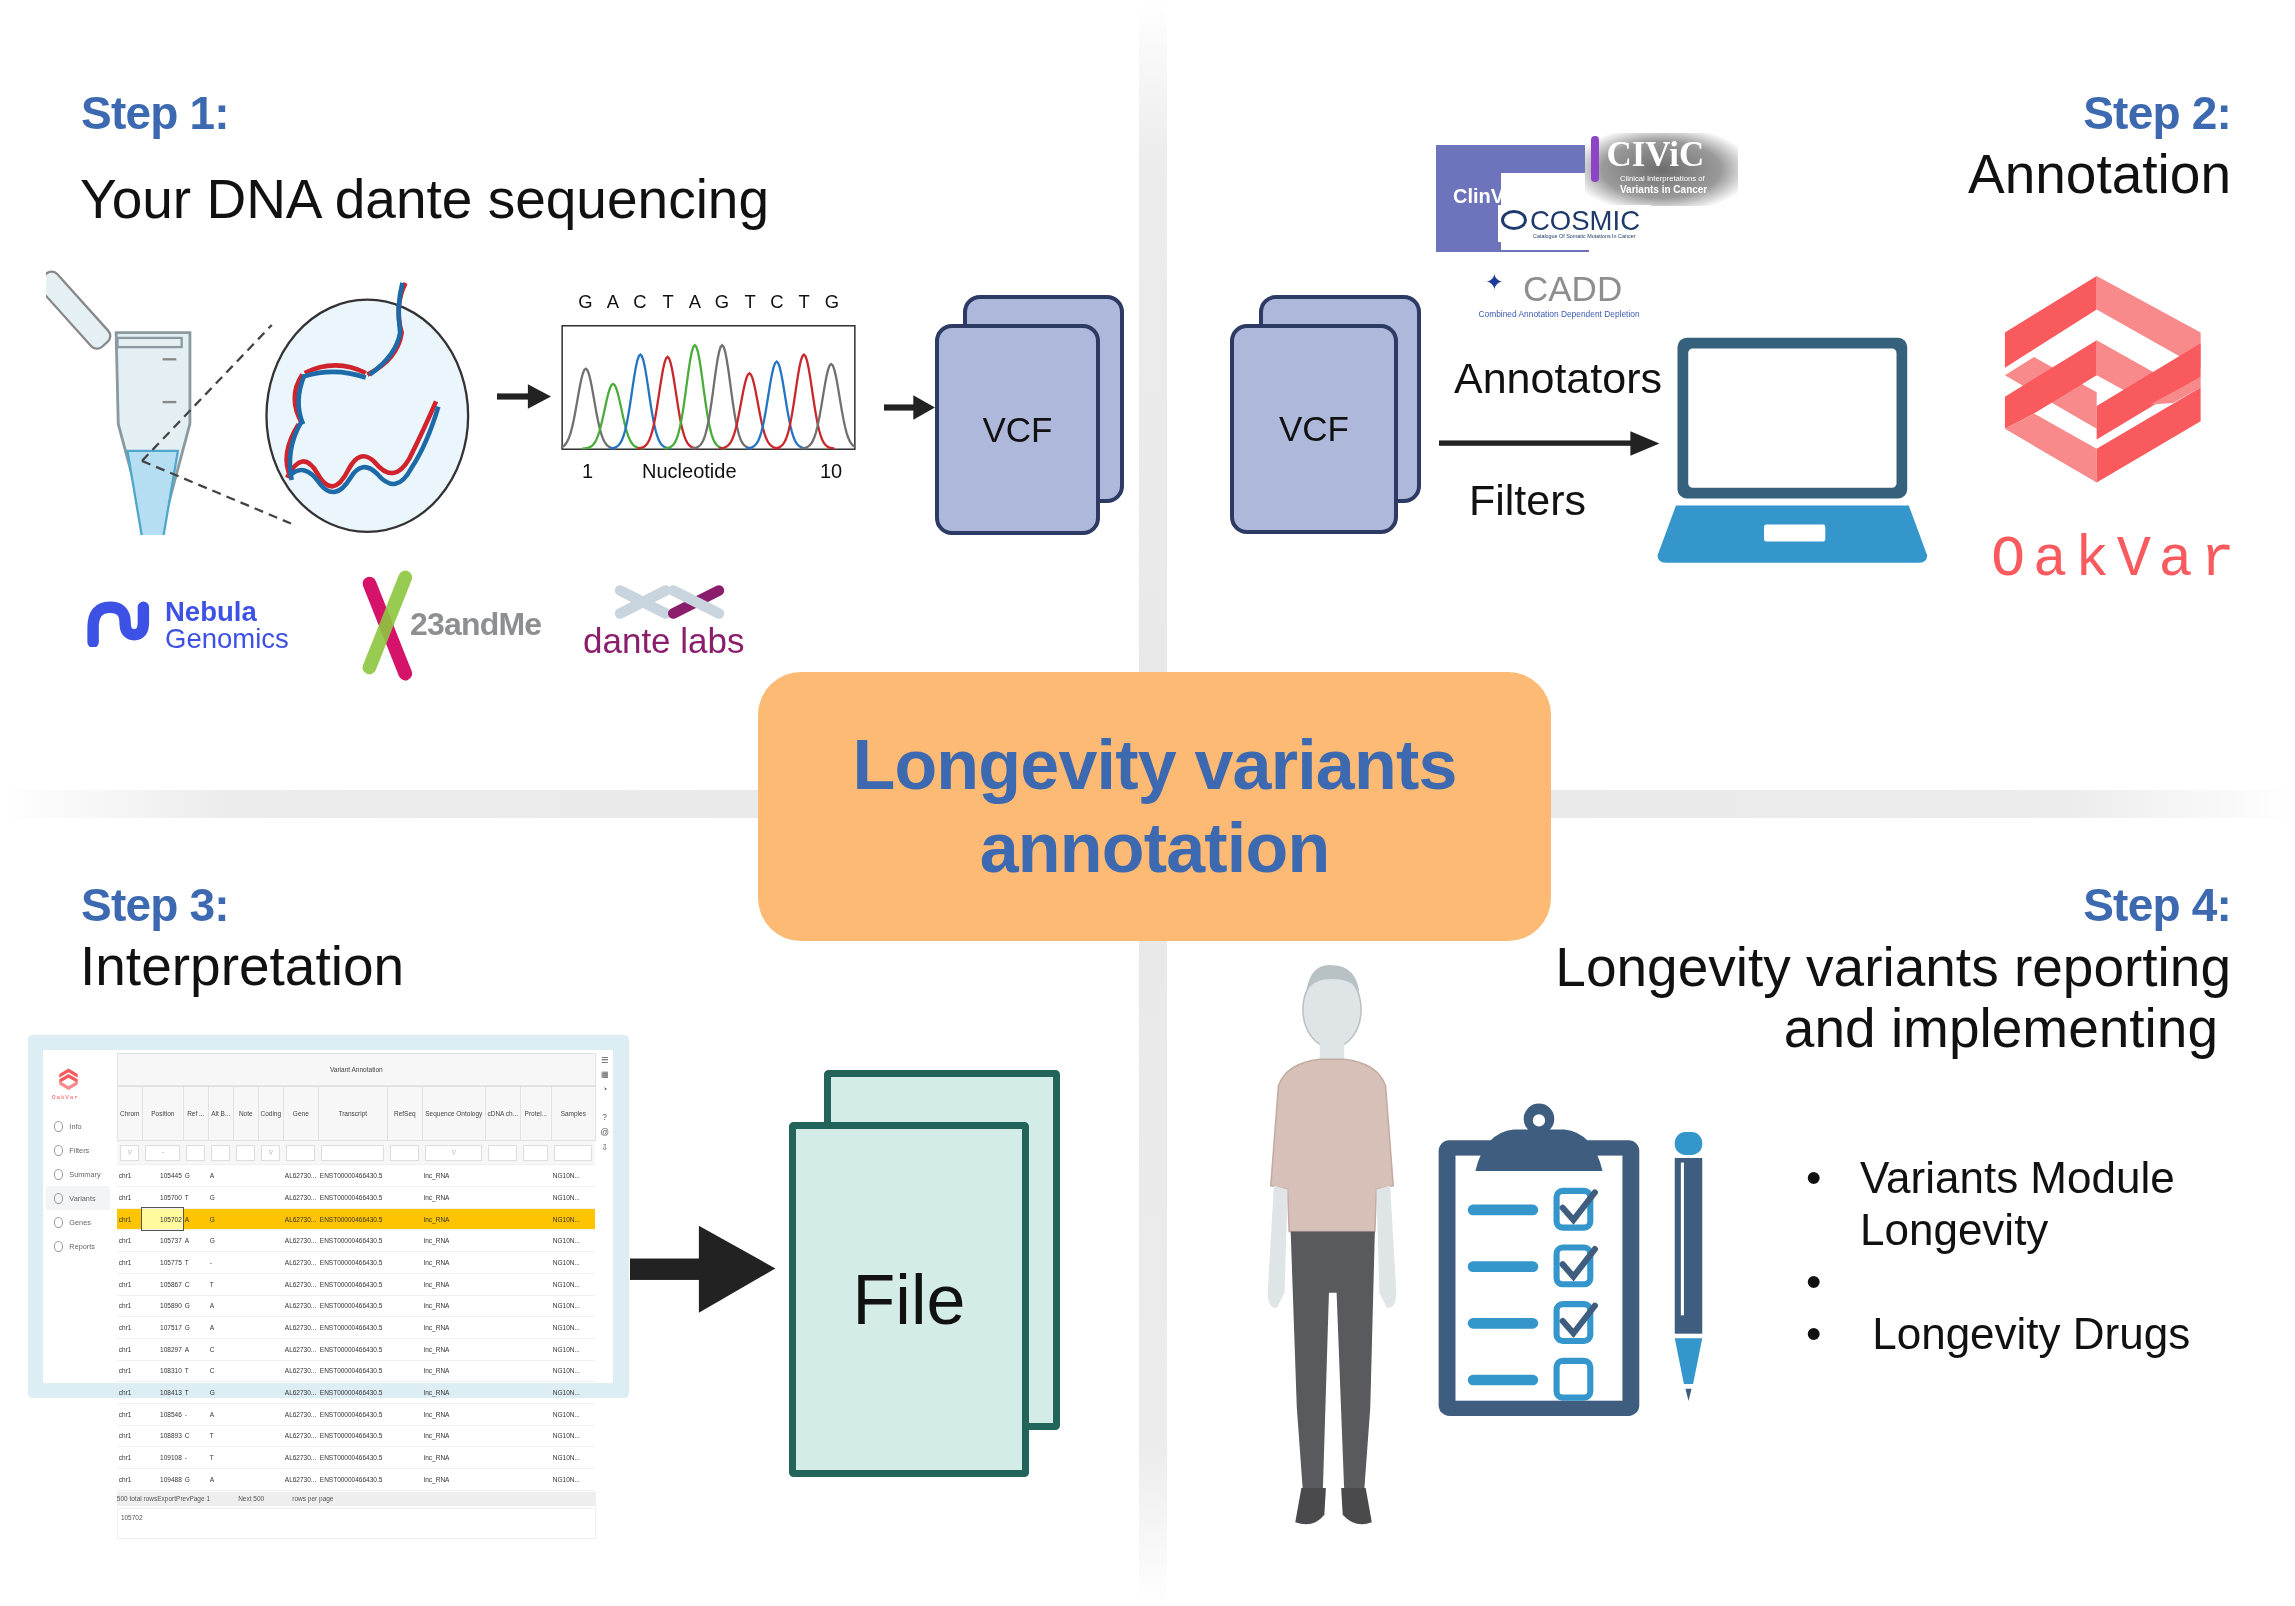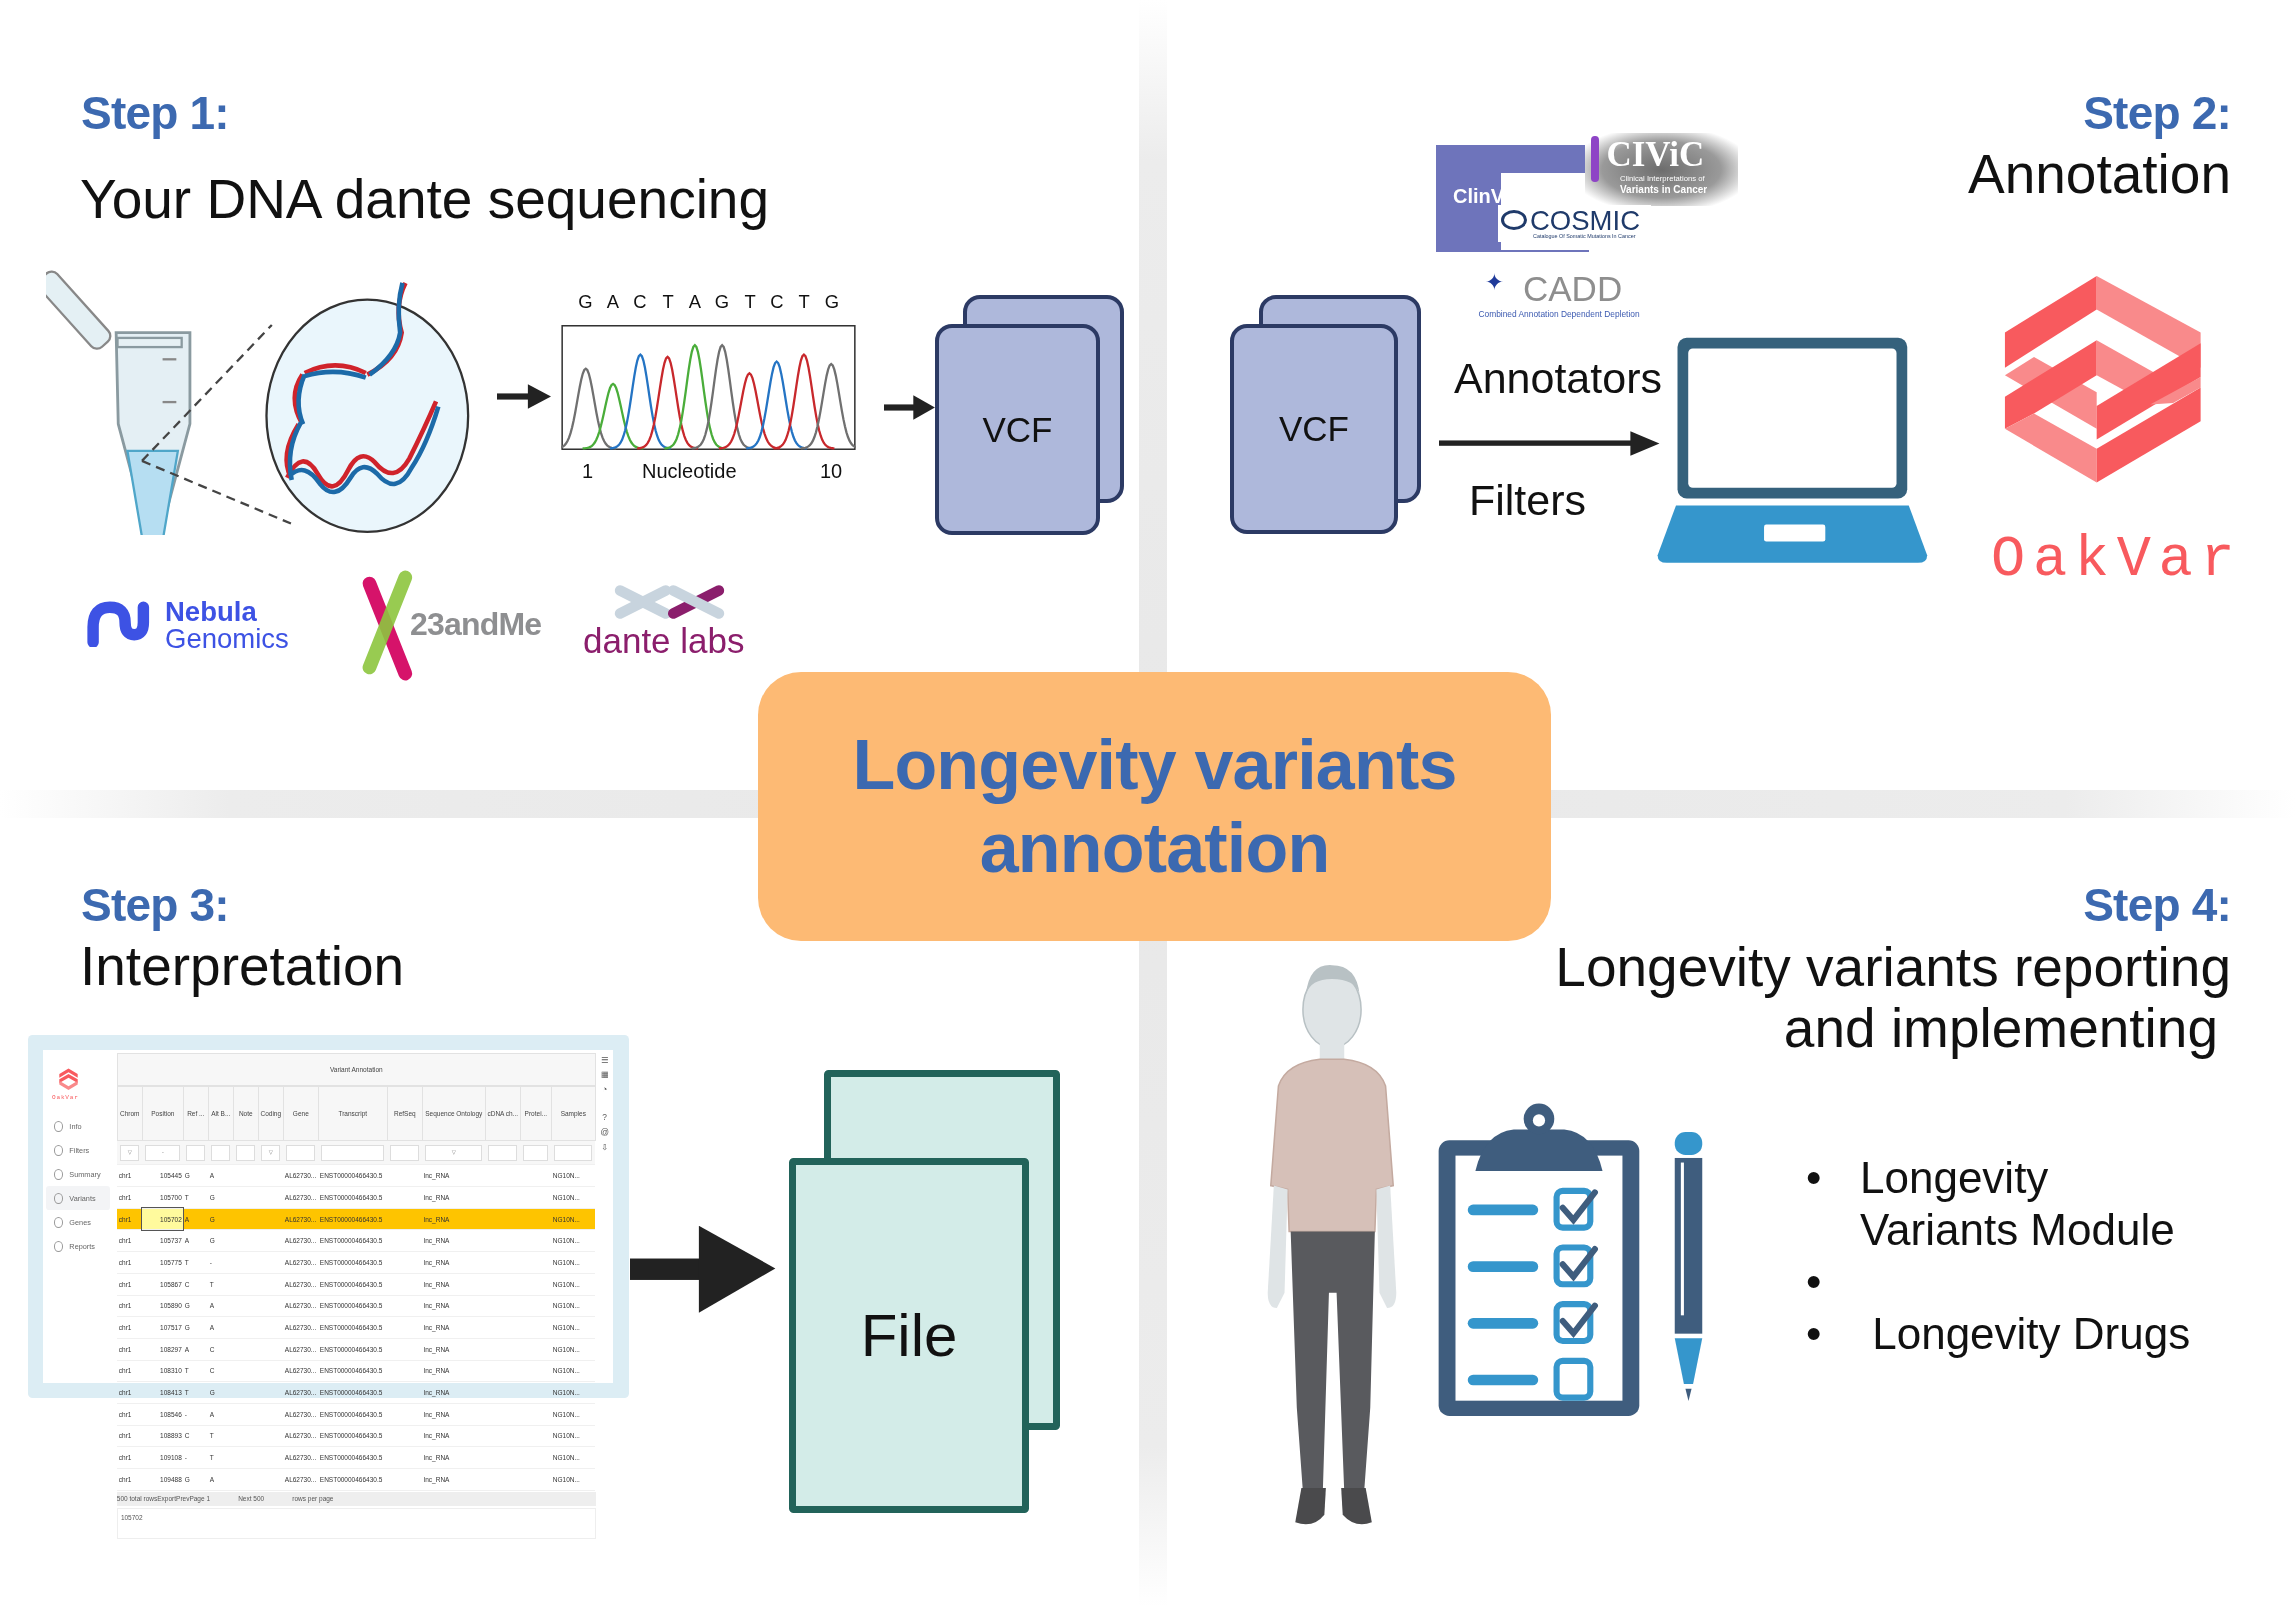--- a/index.html
+++ b/index.html
@@ -9,21 +9,21 @@
   .divider-h{left:0;top:790px;width:2295px;height:27.5px;background:linear-gradient(90deg,#fff 0%,#ececec 10%,#e8e8e8 50%,#ececec 90%,#fff 100%);}
   .step-label{font-weight:700;color:#3c69b0;font-size:46px;letter-spacing:-0.8px;font-family:"Liberation Sans Narrow","Liberation Sans",sans-serif;}
   .step-title{font-size:55px;color:#111;white-space:nowrap;}
   .right{text-align:right;}
   .center-box{left:758px;top:672px;width:793px;height:269px;background:#fdba74;border-radius:43px;display:flex;flex-direction:column;align-items:center;justify-content:center;}
   .center-box span{font-weight:700;color:#3c69b0;font-size:70px;line-height:83px;letter-spacing:-0.8px;}
   .card{position:absolute;border-radius:17px;box-sizing:border-box;}
   .vcf-back,.vcf-front{background:#aeb8db;border:4.6px solid #2c3a64;}
   .vcf-front{display:flex;align-items:center;justify-content:center;font-size:35px;color:#111;}
   .file-back,.file-front{background:#d3ece8;border:7.7px solid #22635a;border-radius:4.6px;}
-  .file-front{display:flex;align-items:center;justify-content:center;font-size:60px;margin-top:36px;}
+  .file-front{display:flex;align-items:center;justify-content:center;font-size:70px;}
   .mini-app{left:27.5px;top:1035px;width:601px;height:363px;background:#dcedf4;border-radius:4.6px;}
   .mini-inner{position:absolute;left:15.3px;top:15.3px;right:15.3px;bottom:15.3px;background:#fff;}
   .mini-side{position:absolute;left:0;top:0;width:70px;bottom:0;background:#fff;font-size:7.3px;color:#666;}
   .mini-side .item{display:flex;align-items:center;gap:6.1px;height:24px;padding-left:7.7px;}
   .mini-side .item.active{background:#f3f4f6;border-radius:3.1px;}
   .mini-side .ic{width:7.7px;height:9.2px;border:0.8px solid #999;border-radius:50%;}
   .grid{position:absolute;left:74px;top:3.1px;width:479px;}
   .grid .title{height:31px;border:0.8px solid #e2e2e2;display:flex;align-items:center;justify-content:center;font-size:6.5px;color:#444;background:#f7f7f7;}
   .grid table{border-collapse:collapse;width:100%;font-size:6.5px;color:#333;table-layout:fixed;}
   .grid th{height:51px;font-weight:400;border:0.8px solid #e2e2e2;background:#f7f7f7;color:#444;white-space:nowrap;overflow:hidden;text-overflow:ellipsis;}
@@ -628,22 +628,22 @@
     <rect x="2" y="34" width="36" height="230" fill="#3f5d7e"></rect>
     <rect x="10" y="40" width="4" height="200" fill="#fff"></rect>
     <polygon points="2,270 38,270 26,330 14,330" fill="#3596cc"></polygon>
     <polygon points="16,336 24,336 20,352" fill="#3f5d7e"></polygon>
   </svg>
 
   <div class="abs bullets">
     <div class="b">
       <span class="dot">•</span>
       <div>
+          <div>Variants Module</div>
           <div>Longevity</div>
-          <div>Variants Module</div>
         </div>
     </div>
     <div class="b">
       <span class="dot">•</span>
     </div>
     <div class="b">
       <span class="dot">•</span>
       <div>
           <div style="white-space:pre;"> Longevity Drugs</div>
         </div>

